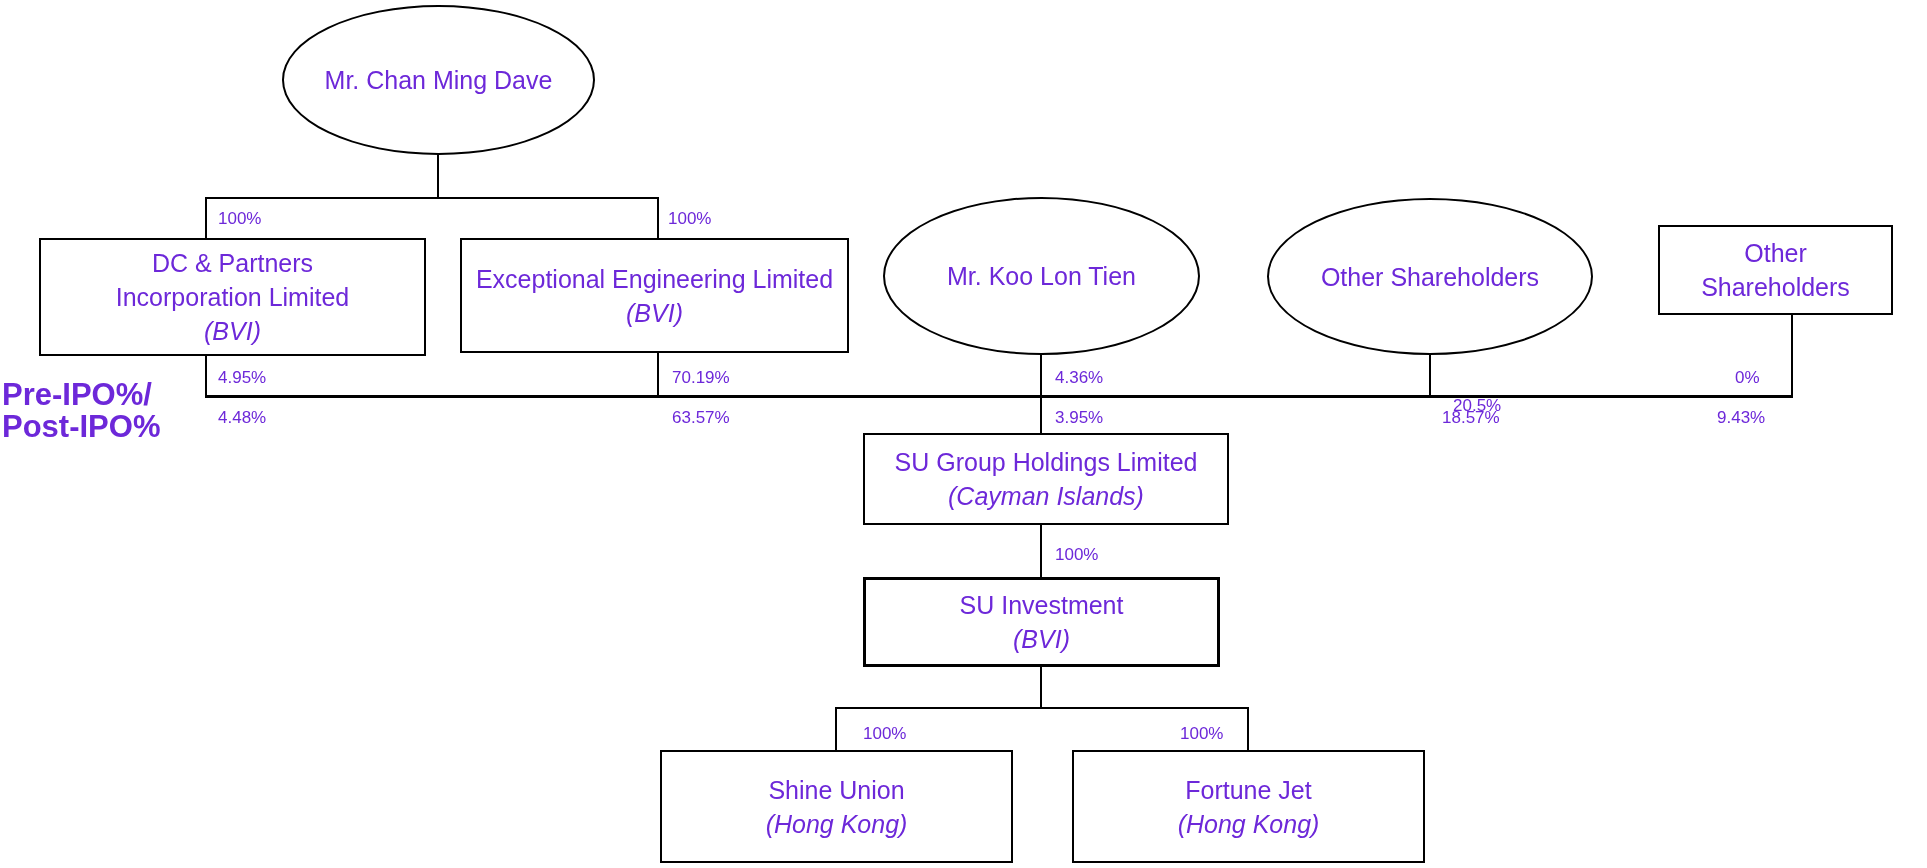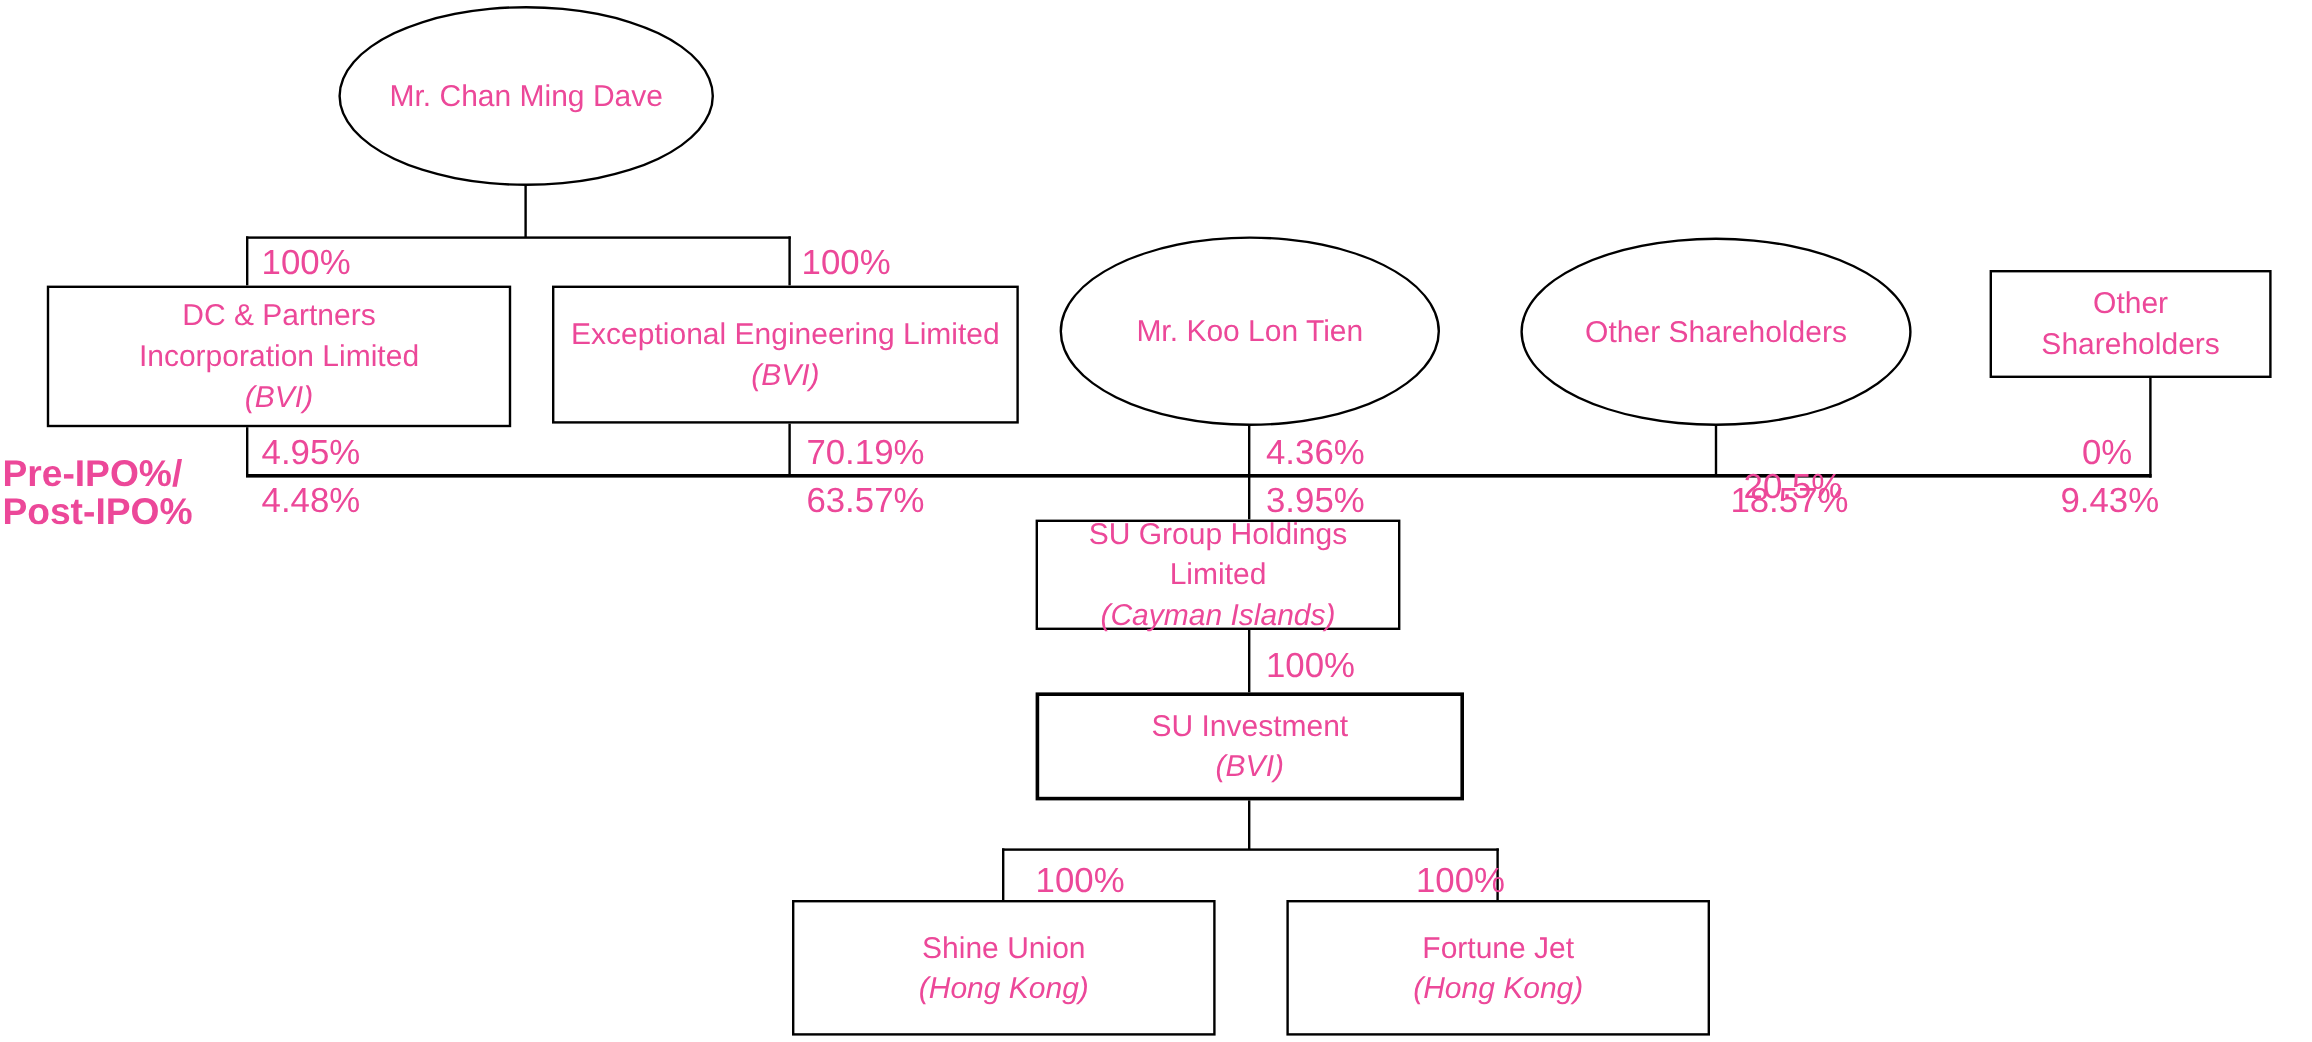--- a/index.html
+++ b/index.html
@@ -1,40 +1,40 @@
 <!DOCTYPE html>
 <html><head>
 <meta charset="utf-8">
 <style>
   html,body{margin:0;padding:0;background:#ffffff;}
   #canvas{
     position:relative;
     width:1927px;height:868px;
     background:#ffffff;
     font-family:"Liberation Sans", sans-serif;
-    color:#ec4899;
+    color:#6d28d9;
     overflow:hidden;
   }
   .node{
     position:absolute;
     display:flex;flex-direction:column;
     align-items:center;justify-content:center;
     text-align:center;
     font-size:25px;line-height:34px;
     background:#ffffff;
     box-sizing:border-box;
   }
   .rect{border:2px solid #000000;}
   .rect.bold{border-width:3px;}
   .ellipse{border:2px solid #000000;border-radius:50%;}
   .jurisdiction{font-style:italic;}
   .line{position:absolute;background:#000000;}
   .pct{
     position:absolute;
-    font-size:29px;line-height:30px;
+    font-size:17px;line-height:30px;
     white-space:nowrap;
   }
   .legend{
     position:absolute;
     font-size:31px;line-height:30px;
     font-weight:bold;
     white-space:nowrap;
   }
 </style>
 </head>
@@ -82,21 +82,21 @@
 
   <div class="node ellipse" style="left:1267px;top:198px;width:326px;height:157px;">
     <div>Other Shareholders</div>
   </div>
 
   <div class="node rect" style="left:1658px;top:225px;width:235px;height:90px;">
     <div>Other</div>
     <div>Shareholders</div>
   </div>
 
-  <div class="node rect" style="left:863px;top:433px;width:304px;height:92px;">
+  <div class="node rect" style="left:863px;top:433px;width:366px;height:92px;">
     <div>SU Group Holdings Limited</div>
     <div class="jurisdiction">(Cayman Islands)</div>
   </div>
 
   <div class="node rect bold" style="left:863px;top:577px;width:357px;height:90px;">
     <div>SU Investment</div>
     <div class="jurisdiction">(BVI)</div>
   </div>
 
   <div class="node rect" style="left:660px;top:750px;width:353px;height:113px;">

